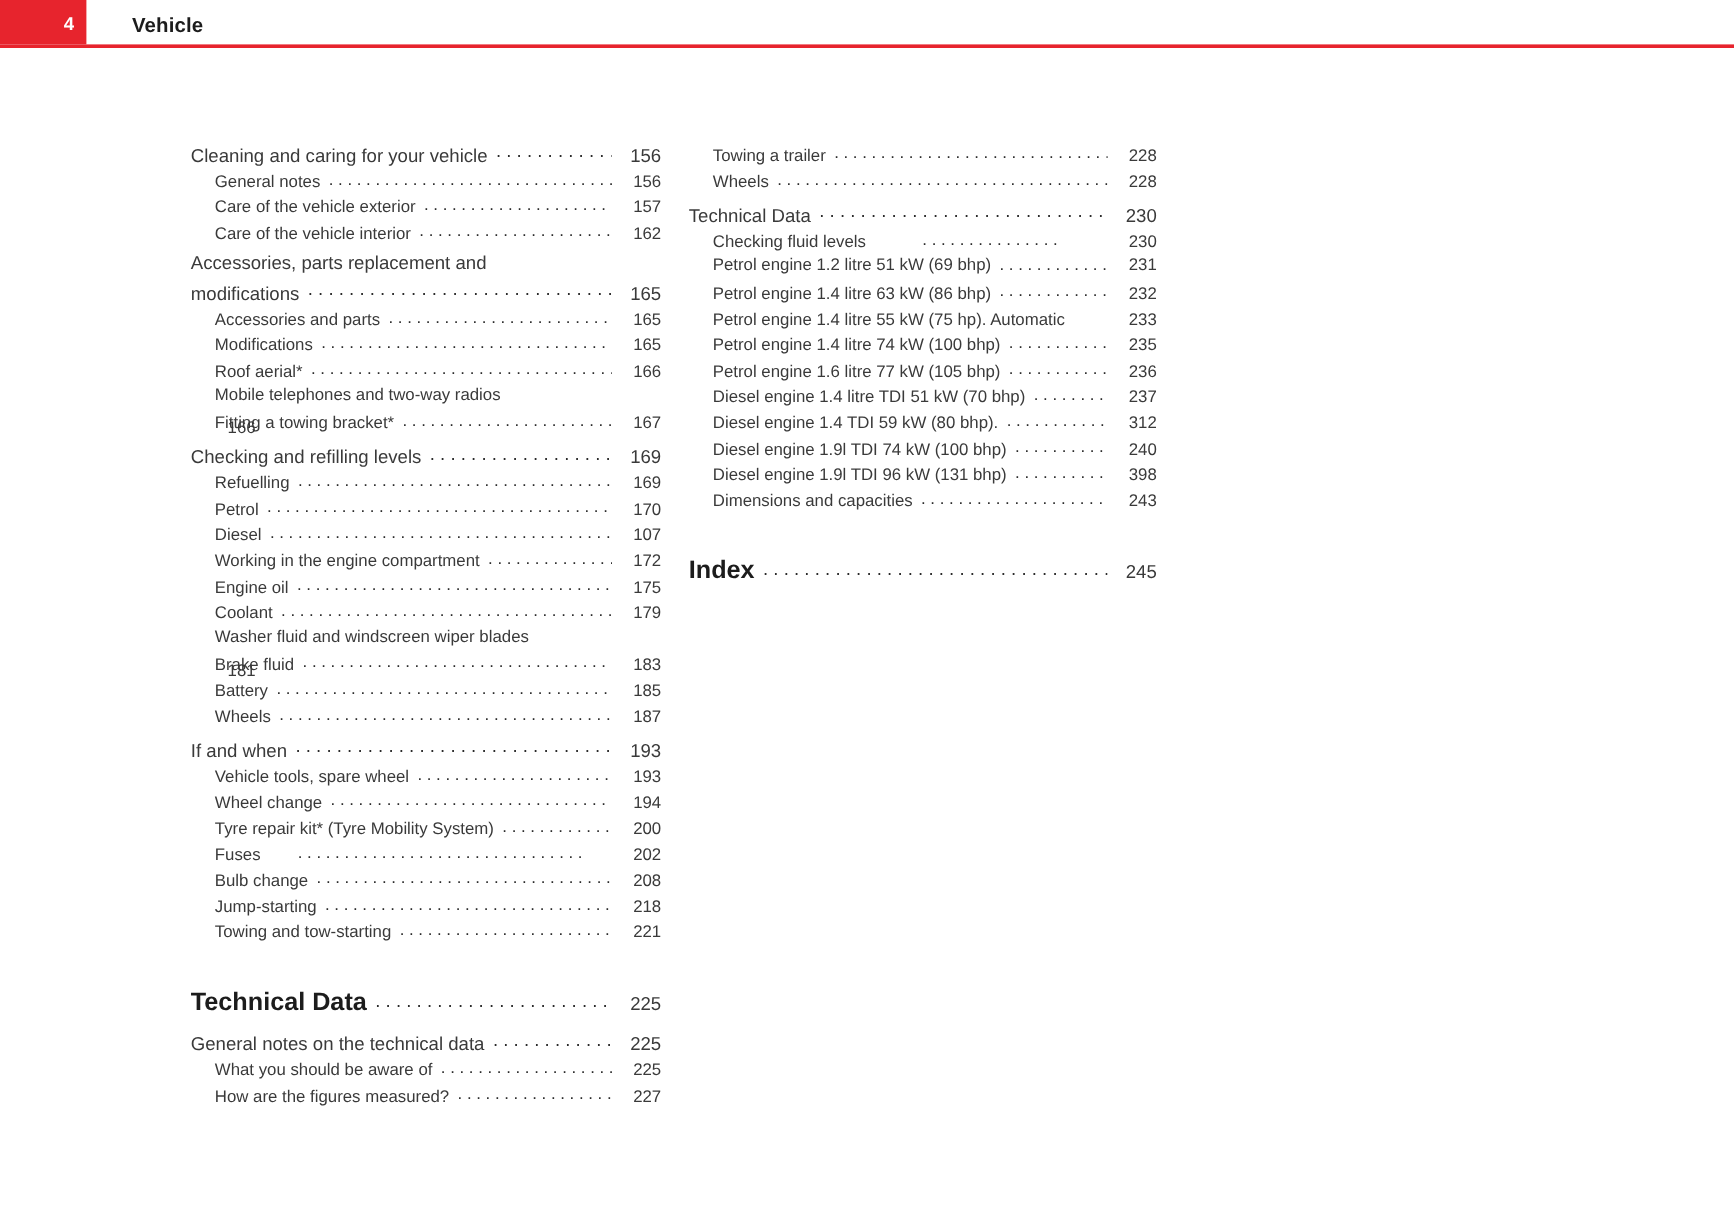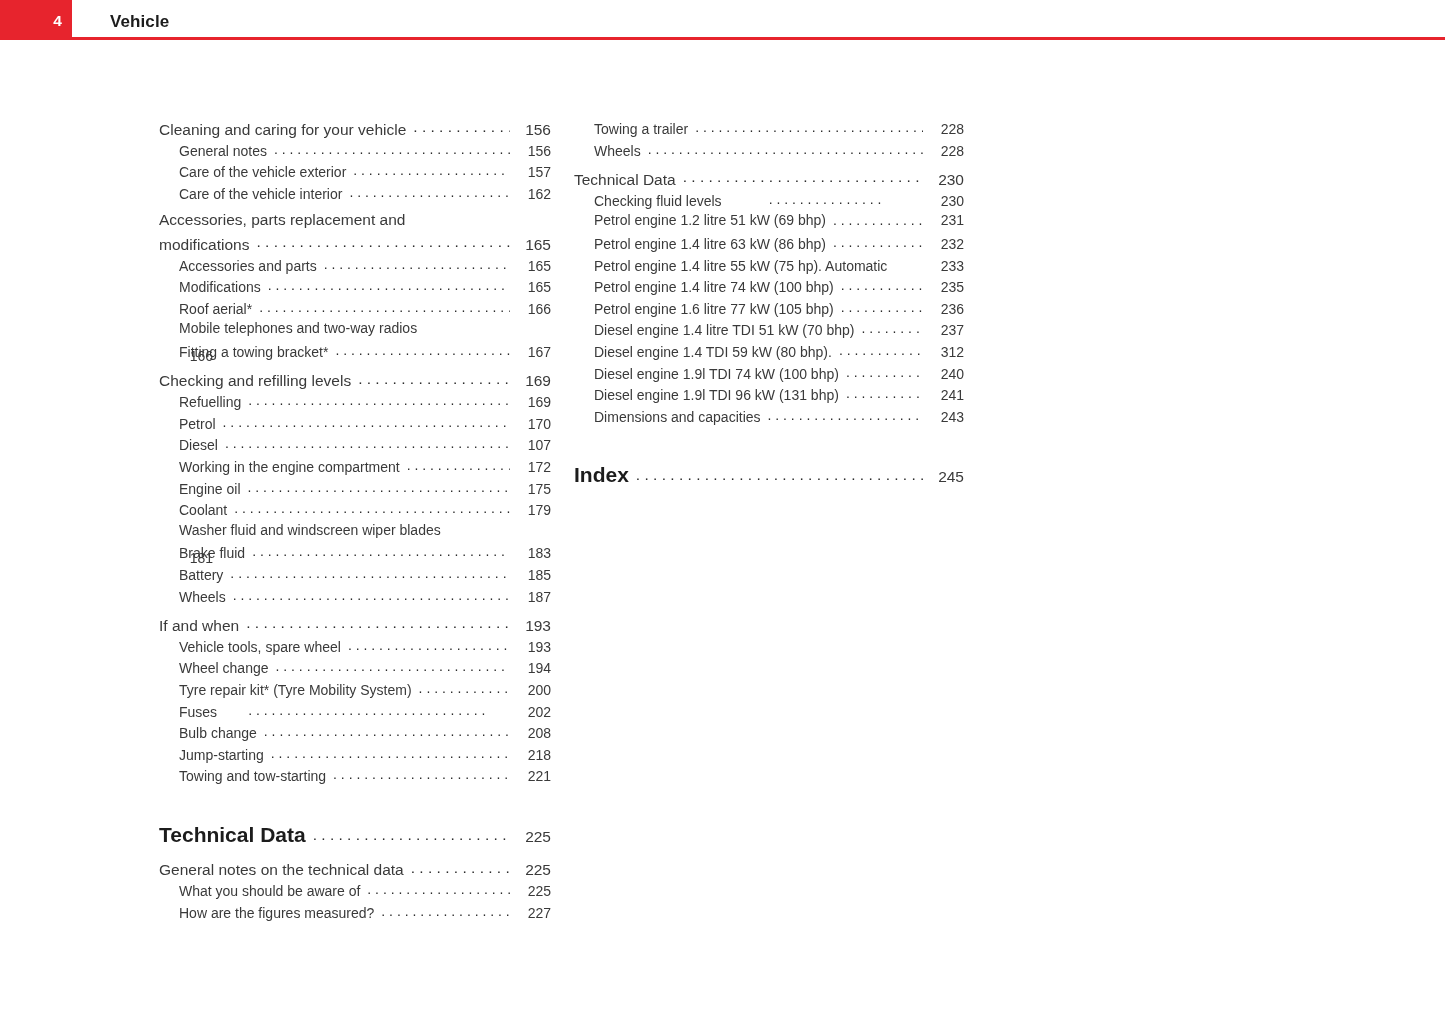--- a/index.html
+++ b/index.html
@@ -400,21 +400,21 @@
         <span class="entry-page">312</span>
       </div>
       <div class="toc-entry lvl2" style="top: 364.6px;">
         <span class="entry-label">Diesel engine 1.9l TDI 74 kW (100 bhp)</span>
         <span class="entry-leader"></span>
         <span class="entry-page">240</span>
       </div>
       <div class="toc-entry lvl2" style="top: 386.2px;">
         <span class="entry-label">Diesel engine 1.9l TDI 96 kW (131 bhp)</span>
         <span class="entry-leader"></span>
-        <span class="entry-page">241</span>
+        <span class="entry-page">398</span>
       </div>
       <div class="toc-entry lvl2" style="top: 407.8px;">
         <span class="entry-label">Dimensions and capacities</span>
         <span class="entry-leader"></span>
         <span class="entry-page">243</span>
       </div>
       <div class="toc-entry chapter" style="top: 461.4px;">
         <span class="entry-label">Index</span>
         <span class="entry-leader"></span>
         <span class="entry-page">245</span>

